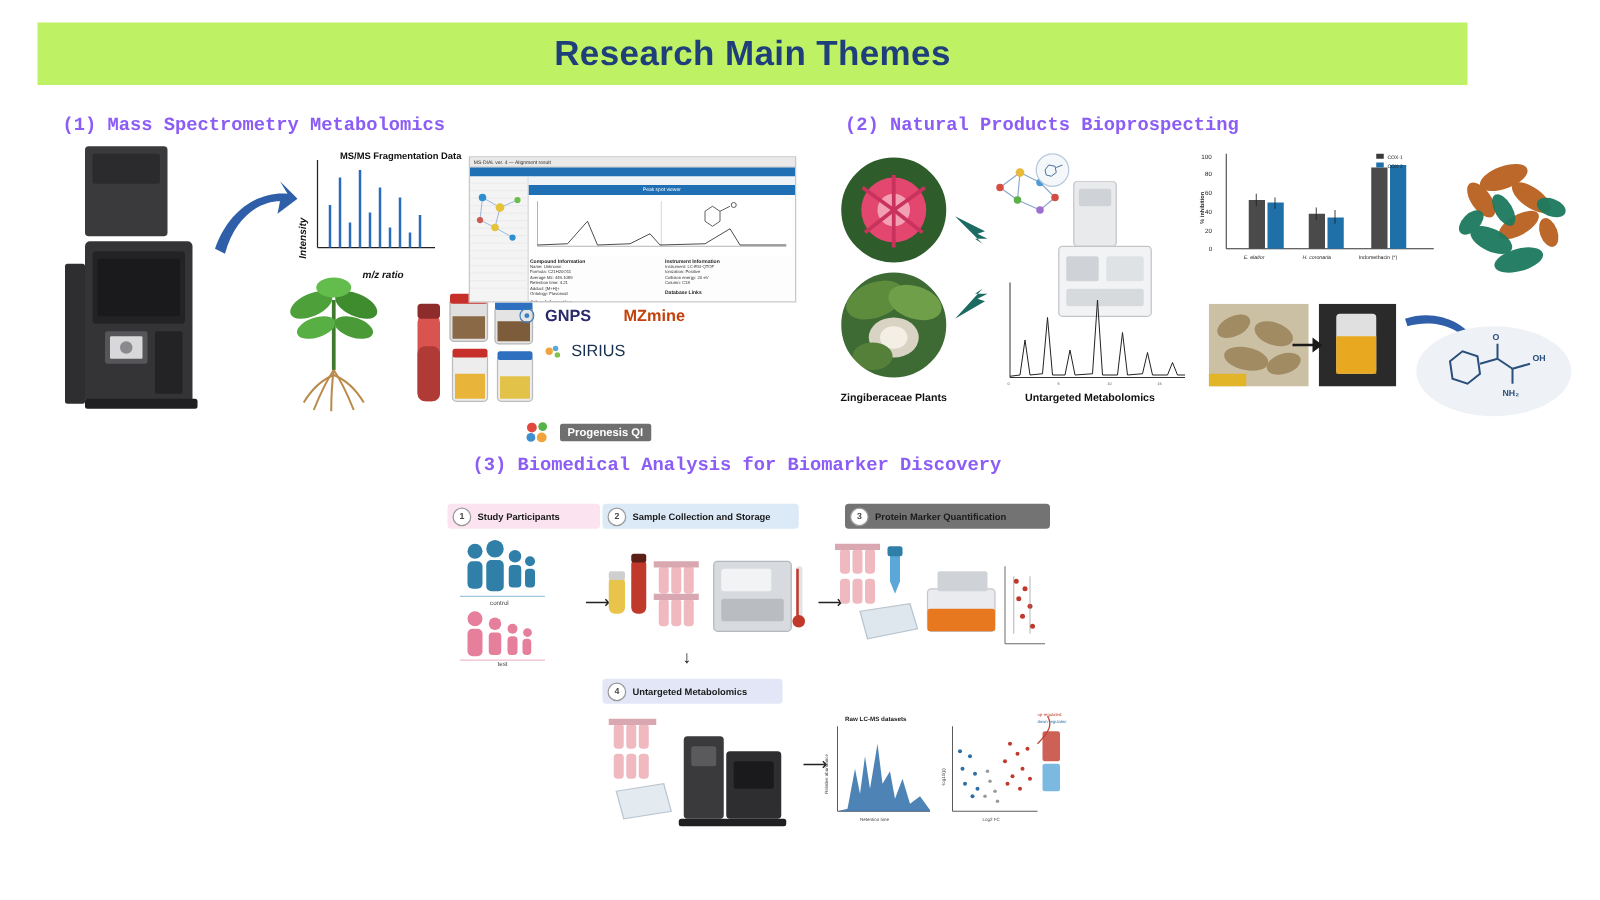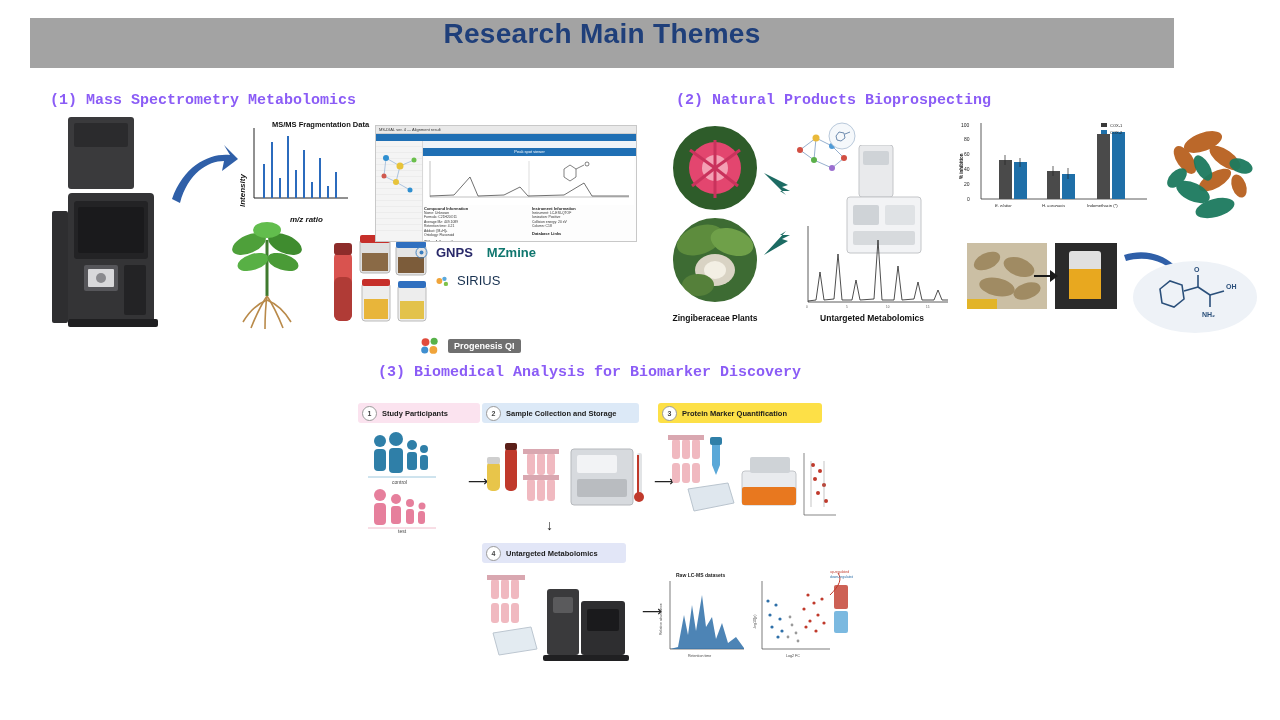--- a/index.html
+++ b/index.html
@@ -3,21 +3,21 @@
 <meta charset="utf-8">
 <style>
   html,body{margin:0;padding:0;}
   body{
     width:1280px;height:720px;background:#ffffff;
     font-family:"Liberation Sans", sans-serif;
     position:relative;overflow:hidden;
   }
   .banner{
     position:absolute;left:30px;top:18px;width:1144px;height:50px;
-    background:#a3a3a3;display:flex;justify-content:center;
+    background:#bef264;display:flex;align-items:center;justify-content:center;
   }
   .banner-title{
     font-size:28px;font-weight:bold;color:#1f3f7a;letter-spacing:.3px;
   }
   .sec-title{
     position:absolute;font-size:15px;font-weight:bold;color:#8b5cf6;font-family:Liberation Mono, monospace;
   }
   #t1{left:50px;top:92px;}
   #t2{left:676px;top:92px;}
   #t3{left:378px;top:364px;}
@@ -216,21 +216,21 @@
       <div style="font-size:4px;font-weight:bold;color:#222;margin-top:2px;">Database Links</div>
     </div>
   </div>
 
   <div style="position:absolute;left:375px;top:130px;display:flex;align-items:center;gap:8px;">
     <svg width="13" height="13" viewBox="0 0 20 20">
       <circle cx="10" cy="10" r="8.5" fill="none" stroke="#3a7fc1" stroke-width="1.4"></circle>
       <circle cx="10" cy="10" r="3" fill="#3a7fc1"></circle>
     </svg>
     <span style="font-size:13px;font-weight:bold;color:#2a2a6a;">GNPS</span>
-    <span style="font-size:13px;font-weight:bold;color:#0f766e;margin-left:6px;">MZmine</span>
+    <span style="font-size:13px;font-weight:bold;color:#c2410c;margin-left:18px;">MZmine</span>
   </div>
   <div style="position:absolute;left:395px;top:158px;display:flex;align-items:center;gap:6px;">
     <svg width="16" height="14" viewBox="0 0 22 18">
       <circle cx="6" cy="9" r="4" fill="#f0a43a"></circle>
         <circle cx="13" cy="6" r="3" fill="#5aa9dd"></circle>
       <circle cx="15" cy="13" r="3" fill="#7fc24a"></circle>
     </svg>
     <span style="font-size:13px;font-weight:normal;color:#17304f;">SIRIUS</span>
   </div>
   <div style="position:absolute;left:380px;top:182px;display:flex;align-items:center;gap:6px;margin-top:40px;">
@@ -423,21 +423,21 @@
 <div class="panel" id="p3">
 
   <div class="step-chip" style="left:8px;top:8px;width:110px;background:#fbe3ef;">
     <span class="step-num">1</span>
     <span>Study Participants</span>
   </div>
   <div class="step-chip" style="left:132px;top:8px;width:145px;background:#dce9f7;">
     <span class="step-num">2</span>
     <span>Sample Collection and Storage</span>
   </div>
-  <div class="step-chip" style="left:308px;top:8px;width:152px;background:#fde047;">
+  <div class="step-chip" style="left:326px;top:8px;width:152px;background:#737373;">
     <span class="step-num">3</span>
     <span>Protein Marker Quantification</span>
   </div>
   <div class="step-chip" style="left:132px;top:148px;width:132px;background:#e2e6f7;">
     <span class="step-num">4</span>
     <span>Untargeted Metabolomics</span>
   </div>
 
   <svg width="115" height="105" style="position:absolute;left:8px;top:34px">
     <g fill="#2f7fa8">

